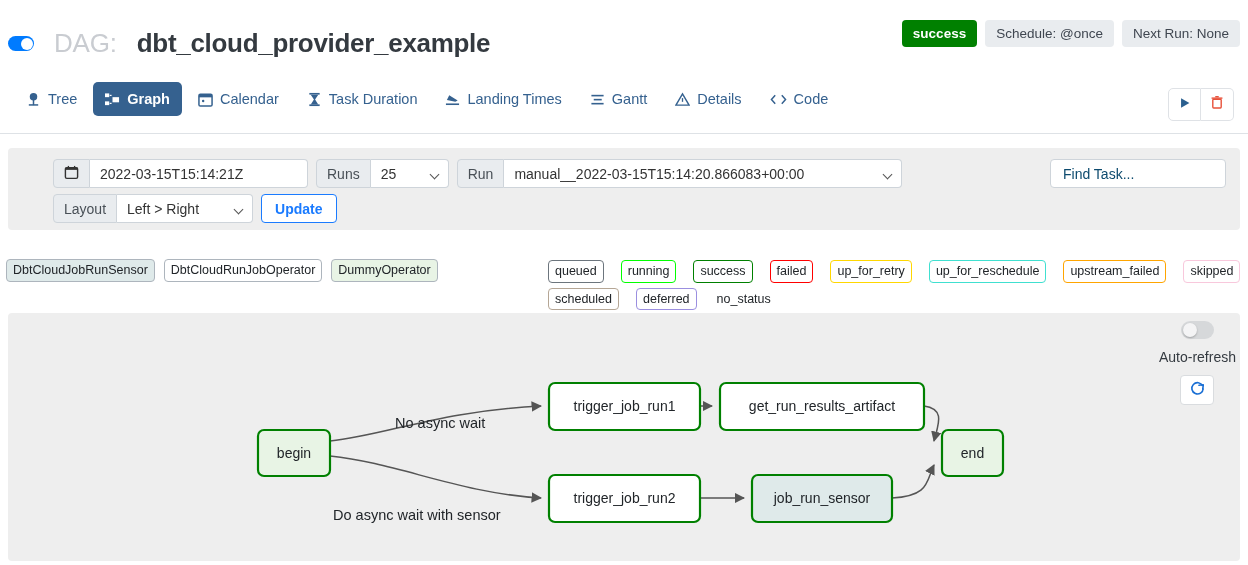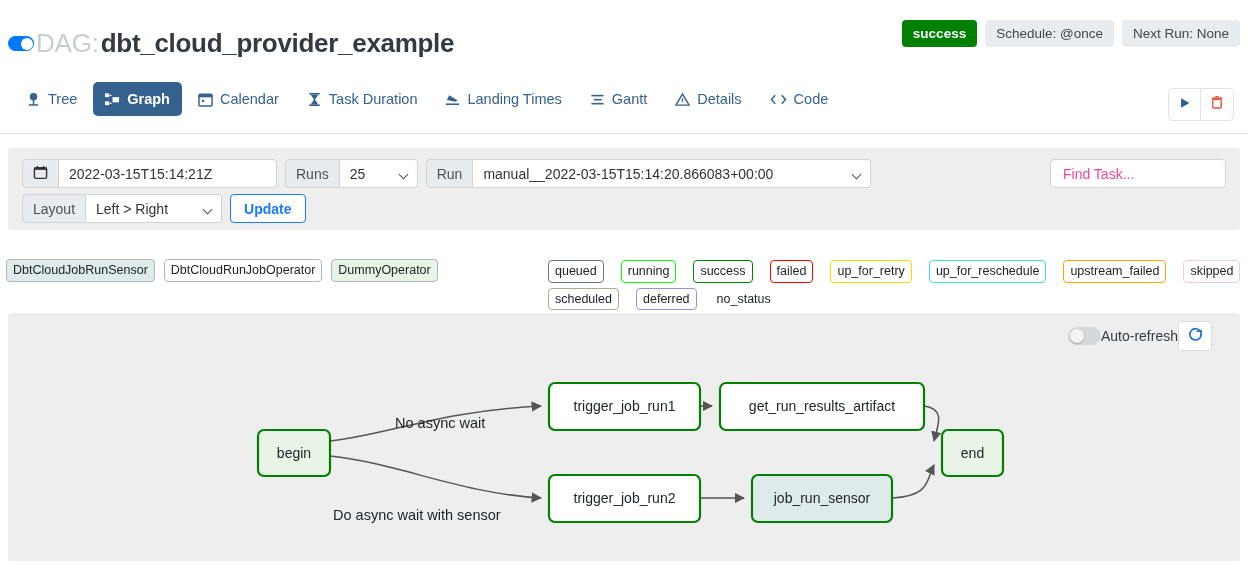--- a/index.html
+++ b/index.html
@@ -12,21 +12,21 @@
     overflow: hidden;
   }
   .page { position: relative; width: 1248px; height: 565px; }
 
   
   .header {
     position: absolute; left: 0; top: 0; width: 1248px; height: 72px;
   }
   .dag-title-wrap {
     position: absolute; left: 8px; top: 28px;
-    display: flex; align-items: center; gap: 2px;
+    display: flex; align-items: center; gap: 20px;
   }
   .dag-toggle {
     width: 26px; height: 15px; border-radius: 8px;
     background: #007bff; position: relative; flex: none;
   }
   .dag-toggle::after {
     content: ""; position: absolute; top: 1.5px; right: 1.5px;
     width: 12px; height: 12px; border-radius: 50%; background: #fff;
   }
   .dag-label {
@@ -69,21 +69,21 @@
     display: flex; align-items: center; justify-content: center; cursor: pointer;
   }
   .icon-btn.left { border-radius: 5px 0 0 5px; }
   .icon-btn.right { border-radius: 0 5px 5px 0; border-left: none; }
 
   
   .filterbar {
     position: absolute; left: 8px; top: 148px; width: 1232px; height: 82px;
     background: #eeeeee; border-radius: 4px;
   }
-  .filter-row { position: absolute; display: flex; align-items: center; }
+  .filter-row { position: absolute; display: flex; align-items: center; margin-left: 31px; }
   .filter-row.r1 { left: 14px; top: 11px; }
   .filter-row.r2 { left: 14px; top: 46px; }
   .ctl {
     height: 29px; font-size: 14px; display: flex; align-items: center;
     border: 1px solid #ced4da; background: #fff; color: #333;
     padding: 0 10px; white-space: nowrap;
   }
   .ctl.addon { background: #e9ecef; color: #495057; }
   .ctl.lrad { border-radius: 4px 0 0 4px; }
   .ctl.rrad { border-radius: 0 4px 4px 0; }
@@ -96,21 +96,21 @@
   }
   .gap { width: 8px; }
   .update-btn {
     height: 29px; font-size: 14px; padding: 0 13px; margin-left: 8px;
     border: 1px solid #1a7bff; border-radius: 4px; background: #fff; color: #1a7bff;
     display: flex; align-items: center; font-weight: 600; cursor: pointer;
   }
   .findtask {
     position: absolute; right: 14px; top: 11px; width: 176px; height: 29px;
     border: 1px solid #ced4da; border-radius: 4px; background: #fff;
-    font-size: 14px; color: #ec4899; display: flex; align-items: center; padding: 0 12px;
+    font-size: 14px; color: #0c4a6e; display: flex; align-items: center; padding: 0 12px;
     cursor: text;
   }
 
   
   .legend {
     position: absolute; left: 0; top: 256px; width: 1248px; height: 48px;
   }
   .legend-ops {
     position: absolute; left: 6px; top: 3px; width: 530px;
     display: flex; flex-wrap: wrap; gap: 5px 9px;
@@ -125,22 +125,22 @@
     color: #212529; white-space: nowrap;
   }
   .chip.plain { border-color: transparent; background: transparent; padding-left: 2px; }
 
   
   .graph-panel {
     position: absolute; left: 8px; top: 313px; width: 1232px; height: 248px;
     background: #eeeeee; border-radius: 4px; overflow: hidden;
   }
   .graph-toolbar {
-    position: absolute; right: 28px; top: 8px;
-    display: flex; align-items: center; 
+    position: absolute; right: 4px; top: 8px;
+    display: flex; align-items: center; gap: 10px; flex-direction: column;
   }
   .switch {
     width: 33px; height: 18px; border-radius: 10px; background: #d6d8da;
     position: relative; cursor: pointer; flex: none;
   }
   .switch::after {
     content: ""; position: absolute; top: 2px; left: 2px;
     width: 14px; height: 14px; border-radius: 50%; background: #f4f4f5;
     box-shadow: 0 1px 2px rgba(0,0,0,.25);
   }

